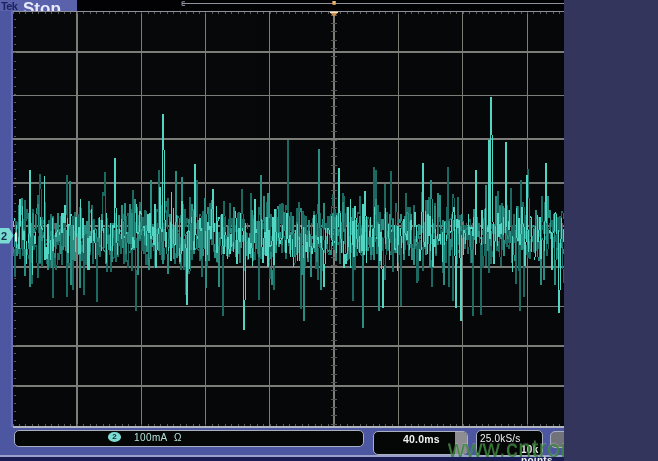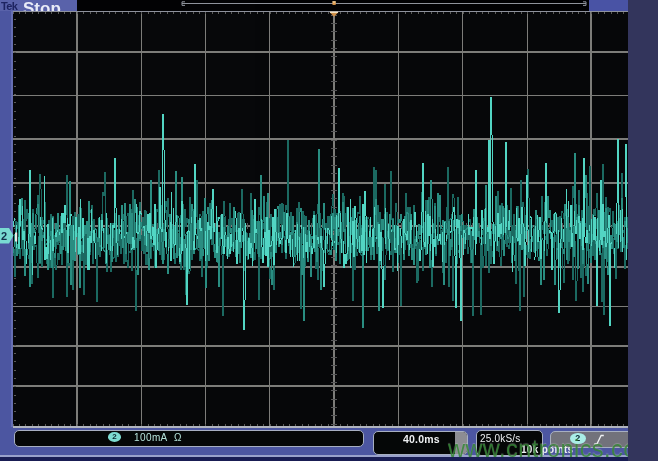--- a/index.html
+++ b/index.html
@@ -1,14 +1,14 @@
 <!DOCTYPE html>
 <html><head><meta charset="utf-8"><title>scope</title><style>
 html,body{margin:0;padding:0;background:#33355c;}
-#scope{position:relative;width:628px;height:461px;background:#4d57a2;overflow:hidden;
+#scope{position:relative;width:564px;height:461px;background:#4d57a2;overflow:hidden;
   font-family:"Liberation Sans",sans-serif;opacity:0.999;transform:translateZ(0);will-change:transform;}
 .abs{position:absolute;}
 
 #topbar{left:0;top:0;width:658px;height:11px;background:#5a63ab;}
 #topblack{left:77px;top:0;width:512px;height:11px;background:#020204;}
 #topright{left:589px;top:0;width:69px;height:11px;background:#4a54a6;}
 #leftedge{left:11px;top:11px;width:2px;height:416px;background:#666fb4;}
 #tek{left:1px;top:0px;color:#1d2361;font-size:11px;font-weight:bold;letter-spacing:-0.6px;}
 #stop{left:23px;top:-1px;color:#e9ecf8;font-size:17px;font-weight:bold;}
 

